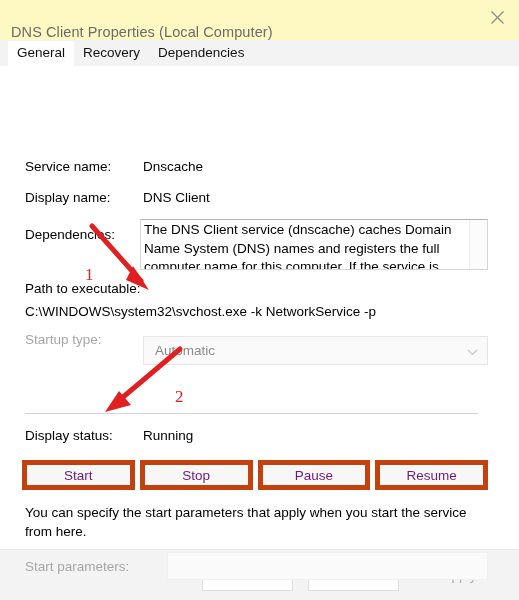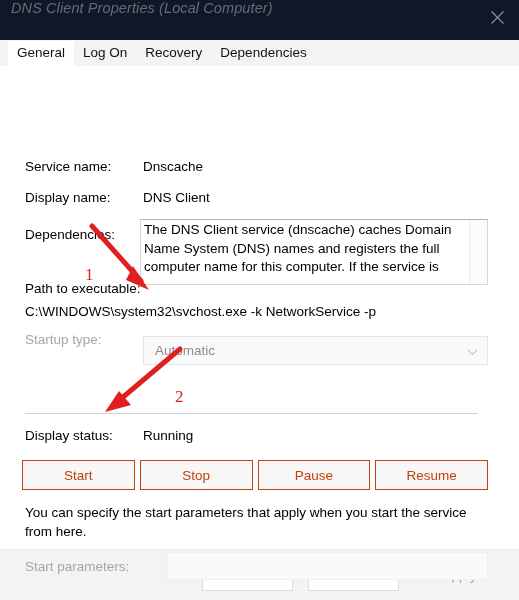--- a/index.html
+++ b/index.html
@@ -21,25 +21,24 @@
     inset: 0;
     background: #f3f3f3;
     display: flex;
     flex-direction: column;
   }
 
   
   .titlebar {
     height: 40px;
     flex: 0 0 40px;
-    background: #0f172a;
-    display: flex;
-    align-items: flex-start;
+    background: #fef9c3;
+    display: flex;
+    align-items: flex-end;
     position: relative;
-    font-style: italic;
   }
   .title-text {
     font-size: 14.5px;
     color: #6b6b6b;
     padding-left: 11px;
     letter-spacing: 0.1px;
     white-space: nowrap;
   }
   .close-btn {
     position: absolute;
@@ -95,21 +94,21 @@
 
   .label-col { position: absolute; left: 25px; }
   .value-col { position: absolute; left: 143px; text-align: center; }
 
   
   .desc-box {
     position: absolute;
     left: 140px;
     top: 153px;
     width: 348px;
-    height: 66px;
+    height: 51px;
     background: #ffffff;
     border: 1px solid #d6d6d6;
     border-top: 1px solid #b4b4b4;
     box-sizing: border-box;
     overflow: hidden;
   }
   .desc-inner {
     position: absolute;
     left: 3px;
     top: 1px;
@@ -169,27 +168,27 @@
     left: 22px;
     top: 394px;
     width: 466px;
     height: 30px;
     display: flex;
     gap: 5px;
   }
   .ctrl-btn {
     flex: 1 1 0;
     background: #f7f7f7;
-    border: 1px solid #c2410c;
+    border: 5px solid #c2410c;
     box-sizing: border-box;
     display: flex;
     align-items: center;
     justify-content: center;
     font-size: 13.5px;
-    color: #c2410c;
+    color: #701a75;
   }
 
   
   .help-text {
     position: absolute;
     left: 25px;
     top: 437px;
     width: 455px;
     font-size: 13.5px;
     line-height: 19px;
@@ -262,21 +261,20 @@
     <div class="close-btn">
       <svg width="15" height="15" viewBox="0 0 15 15">
         <line x1="1.5" y1="1.5" x2="13.5" y2="13.5" stroke="#8c8c8c" stroke-width="1.3"></line>
         <line x1="13.5" y1="1.5" x2="1.5" y2="13.5" stroke="#8c8c8c" stroke-width="1.3"></line>
       </svg>
     </div>
   </div>
 
   <div class="tabstrip">
     <div class="tab active">General</div>
-    <div class="tab">Log On</div>
     <div class="tab">Recovery</div>
     <div class="tab">Dependencies</div>
   </div>
 
   <div class="panel">
 
     <div class="label-col lbl" style="top:93px;">Service name:</div>
     <div class="value-col val" style="top:93px;">Dnscache</div>
 
     <div class="label-col lbl" style="top:124px;">Display name:</div>

